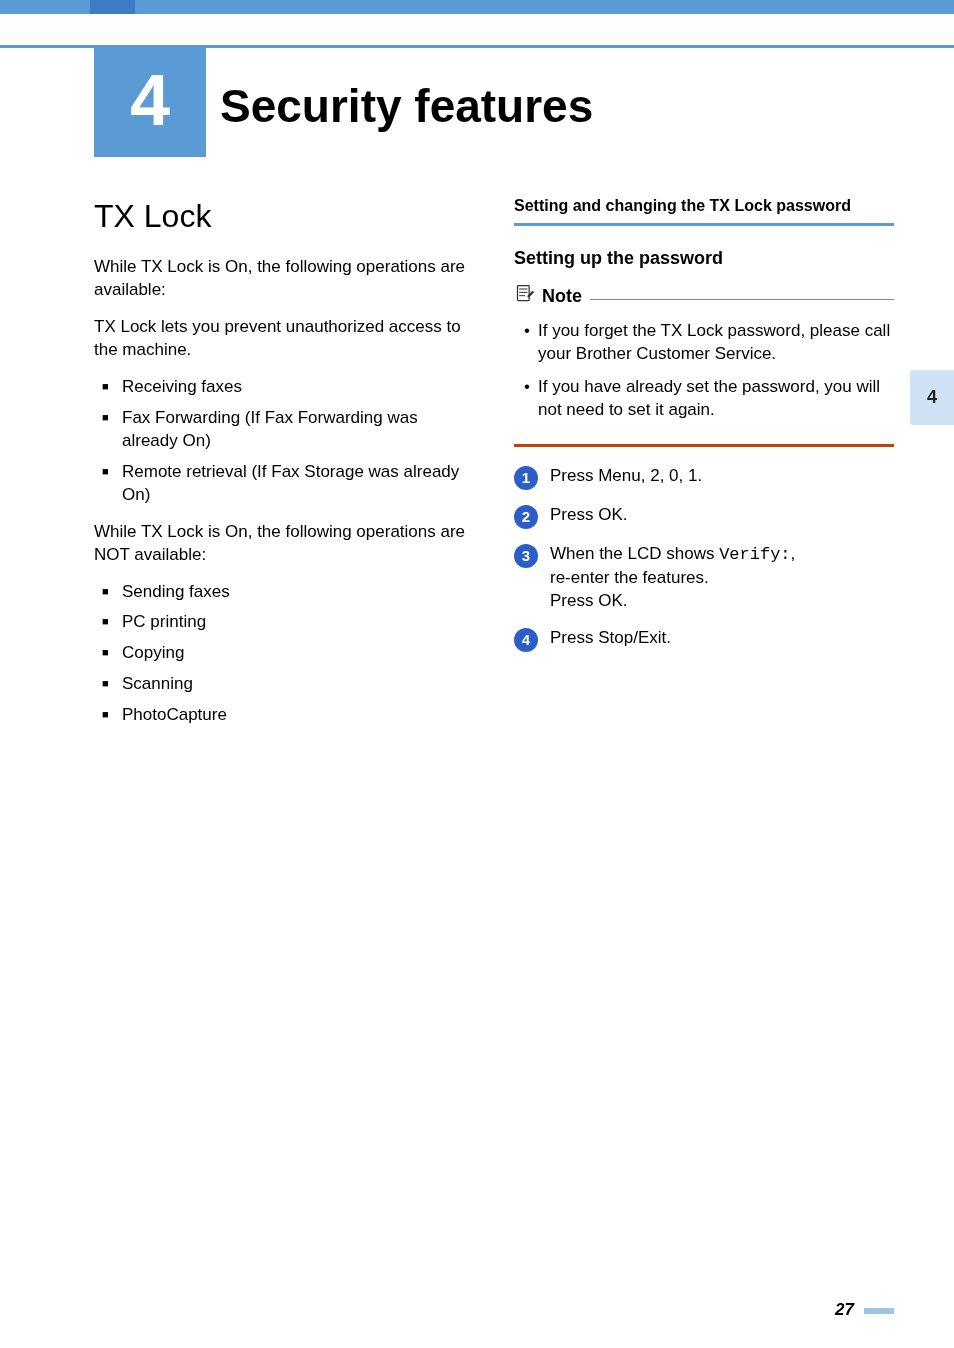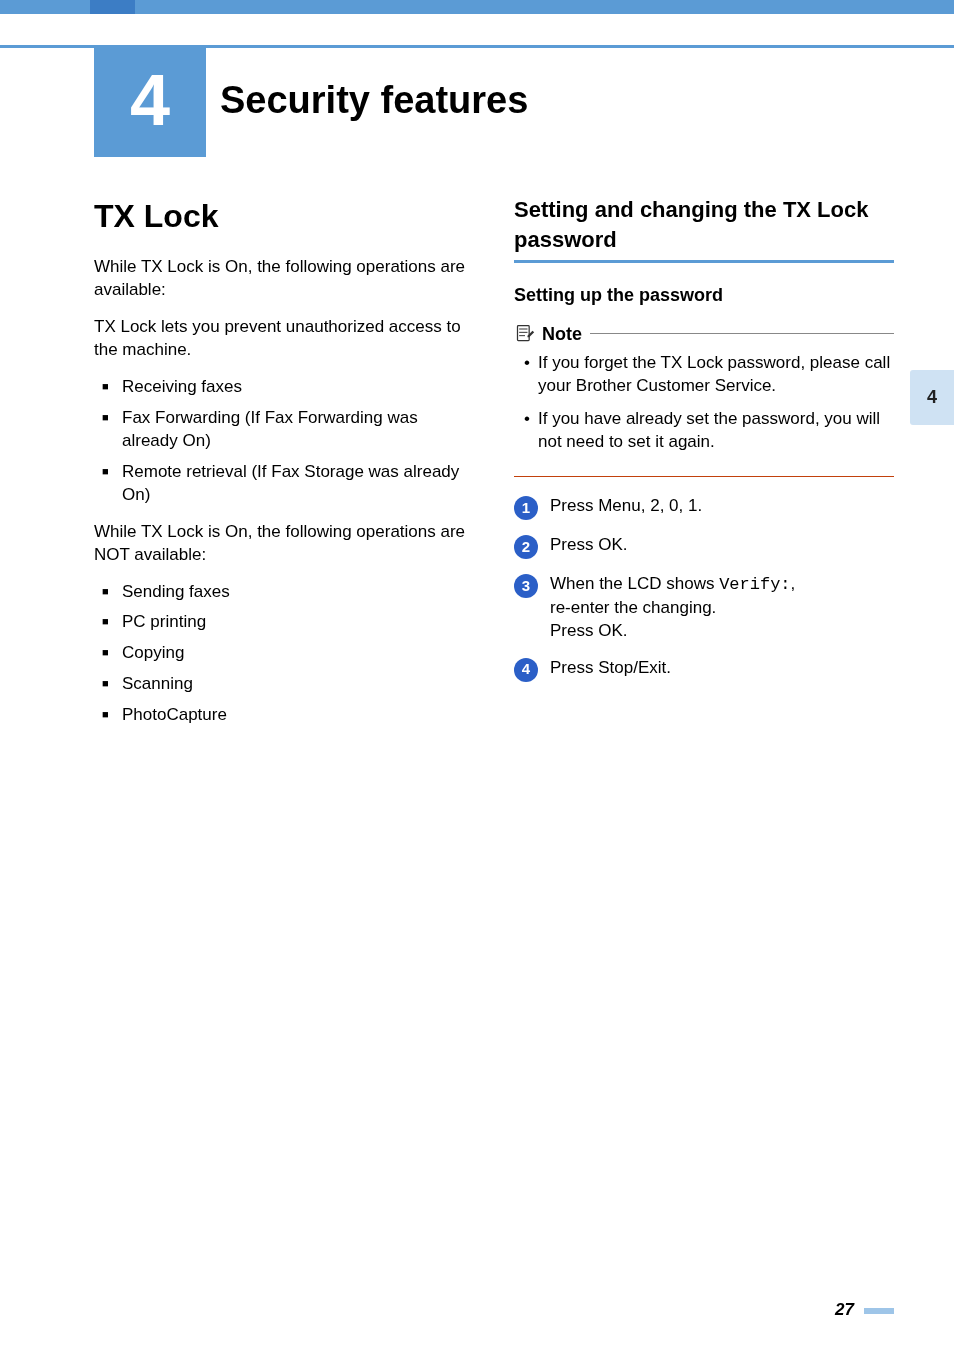--- a/index.html
+++ b/index.html
@@ -39,42 +39,42 @@
     font-size: 72px;
     font-weight: bold;
     display: flex;
     align-items: flex-end;
     justify-content: center;
     padding-bottom: 8px;
   }
   .chapter-title {
     position: absolute;
     top: 75px; left: 220px;
-    font-size: 38px;
+    font-size: 46px;
     font-weight: bold;
   }
   .content {
     position: absolute;
     top: 195px;
     left: 94px;
     right: 60px;
     display: flex;
     gap: 40px;
   }
   .col {
     flex: 1;
     min-width: 0;
   }
   .h1 {
     font-size: 32px;
-    font-weight: bold;
+    font-weight: normal;
     margin-bottom: 18px;
   }
   .h2 {
-    font-size: 22px;
+    font-size: 16px;
     font-weight: bold;
     margin-bottom: 6px;
   }
   .h2-rule {
     height: 3px;
     background: #5b9bd5;
     margin-bottom: 20px;
   }
   .h3 {
     font-size: 18px;
@@ -90,40 +90,39 @@
   }
   .bullet-list li::before {
     content: "■";
     position: absolute;
     left: 8px;
     font-size: 11px;
     top: 3px;
   }
   .note-header {
     display: flex;
-    align-items: center;
     gap: 6px;
-    margin-bottom: 0;
+    margin-bottom: 6px;
   }
   .note-icon {
     width: 22px; height: 20px;
   }
   .note-label { font-weight: bold; font-size: 18px; }
   .note-hr-wrap {
     display: flex;
     align-items: center;
     gap: 8px;
   }
   .note-hr {
     flex: 1;
     height: 1px;
     background: #888;
   }
   .note-body {
-    border-bottom: 1px solid #c2410c;
+    border-bottom: 3px solid #c2410c;
     padding: 6px 0 12px 0;
     margin-bottom: 18px;
   }
   .note-list { list-style: none; }
   .note-list li {
     position: relative;
     padding-left: 24px;
     margin-bottom: 10px;
   }
   .note-list li::before {
@@ -262,21 +261,21 @@
         </div>
       </div>
     </div>
 
     <div class="step">
       <div class="step-badge badge-3">3</div>
       <div class="step-text">
         <div>
           <span>When the LCD shows </span><span class="mono">Verify:</span><span>,</span>
         </div>
-        <div>re-enter the changing.</div>
+        <div>re-enter the features.</div>
         <div>
           <span>Press </span><span class="bold">OK</span><span>.</span>
         </div>
       </div>
     </div>
 
     <div class="step">
       <div class="step-badge badge-4">4</div>
       <div class="step-text">
         <span>Press </span><span class="bold">Stop/Exit</span><span>.</span>

